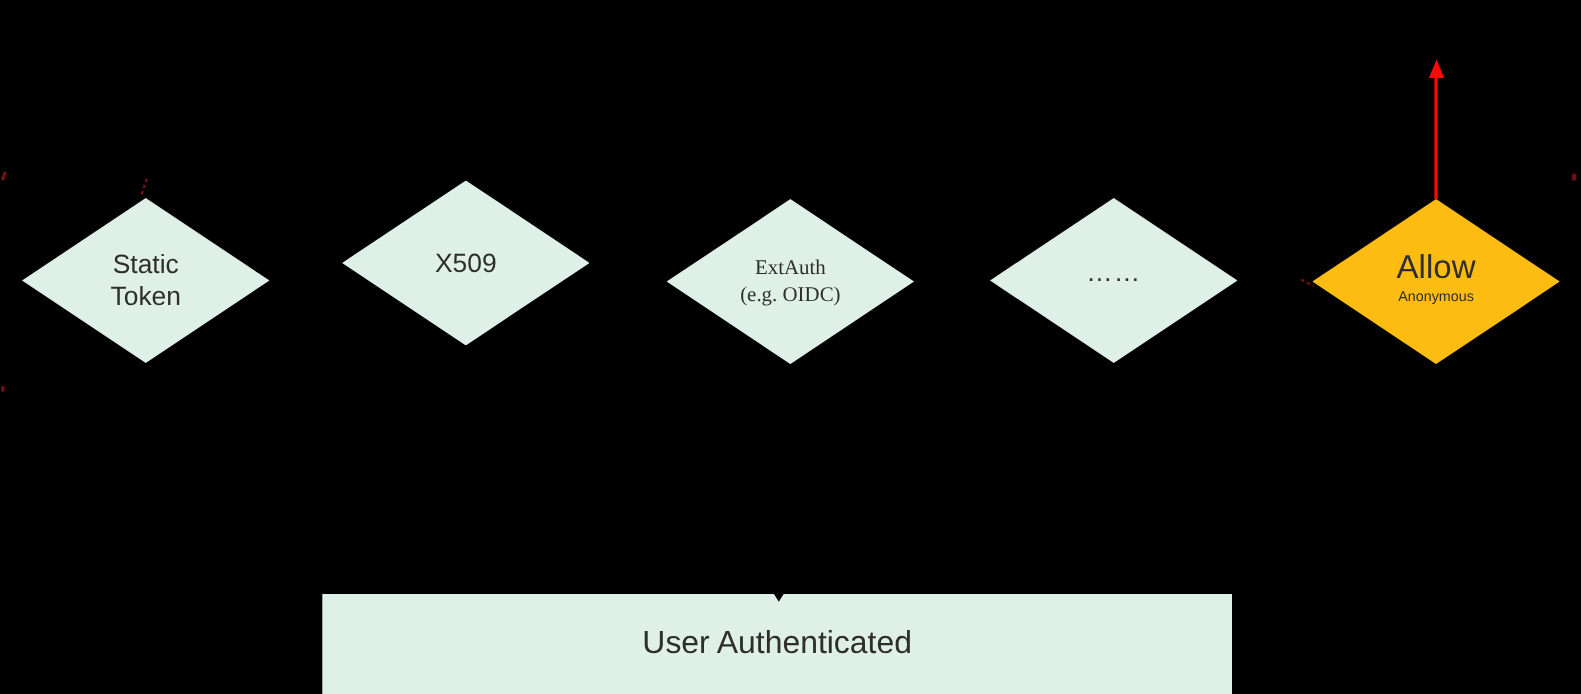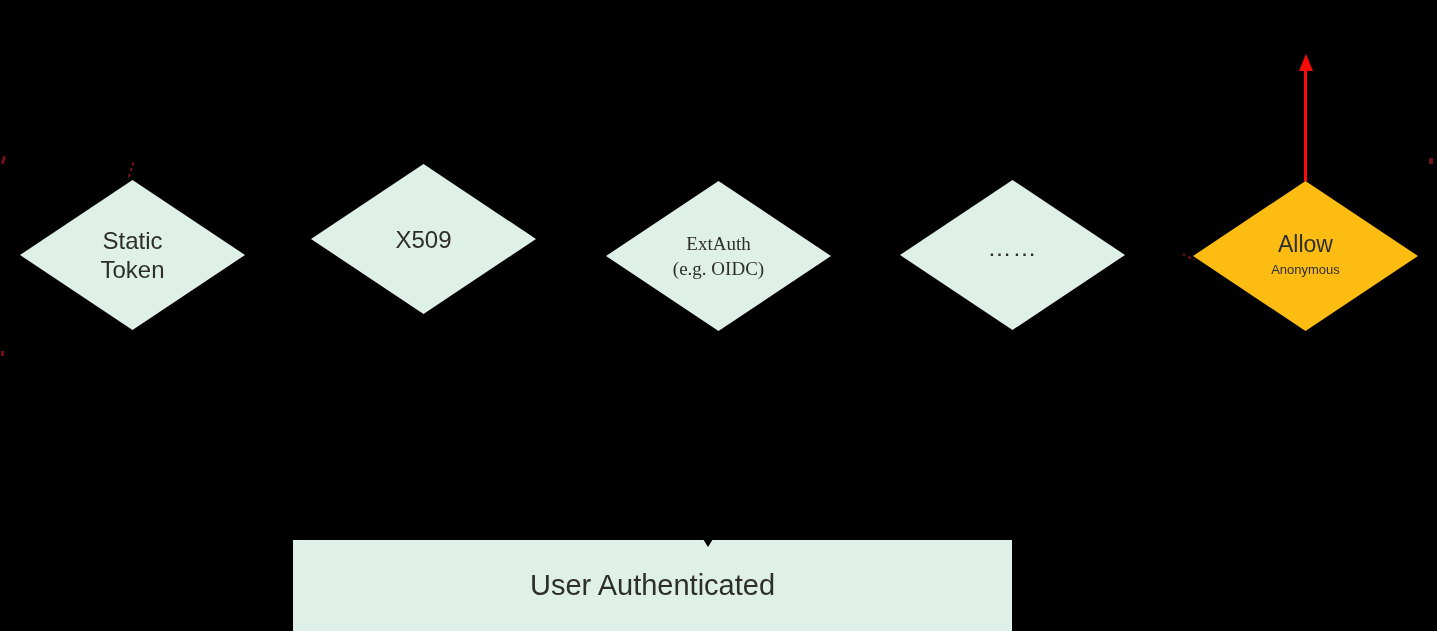--- a/index.html
+++ b/index.html
@@ -37,21 +37,21 @@
 
   .d0 { left: 20px;   top: 180px; }
   .d1 { left: 311px;  top: 164px; }
   .d2 { left: 606px;  top: 181px; }
   .d3 { left: 900px;  top: 180px; }
   .d4 { left: 1193px; top: 181px; }
 
   .d0 .line, .d1 .line { font-size: 24px; line-height: 29px; }
   .d2 .line { font-size: 19px; line-height: 25px; font-family: Liberation Serif, serif; }
   .d3 .line { font-size: 24px; line-height: 24px; position: relative; top: -7px; letter-spacing: 1px; }
-  .d4 .line1 { font-size: 23px; line-height: 28px; }
+  .d4 .line1 { font-size: 30px; line-height: 28px; }
   .d4 .line2 { font-size: 13px; line-height: 24px; }
 
   
   .arrow-up { position: absolute; }
   .arrow-up .shaft {
     position: absolute;
     left: 1304px; top: 68px;
     width: 3px; height: 113px;
     background: #fb0a0a;
   }
@@ -61,21 +61,21 @@
     width: 0; height: 0;
     border-left: 7px solid transparent;
     border-right: 7px solid transparent;
     border-bottom: 17px solid #fb0a0a;
   }
 
   
   .result-box {
     position: absolute;
     left: 293px; top: 540px;
-    width: 719px; height: 91px;
+    width: 827px; height: 91px;
     background: #dff0e8;
     display: flex;
     align-items: center;
     justify-content: center;
     color: #2e2e2e;
     font-size: 29px;
   }
   
   .black-tip {
     position: absolute;

